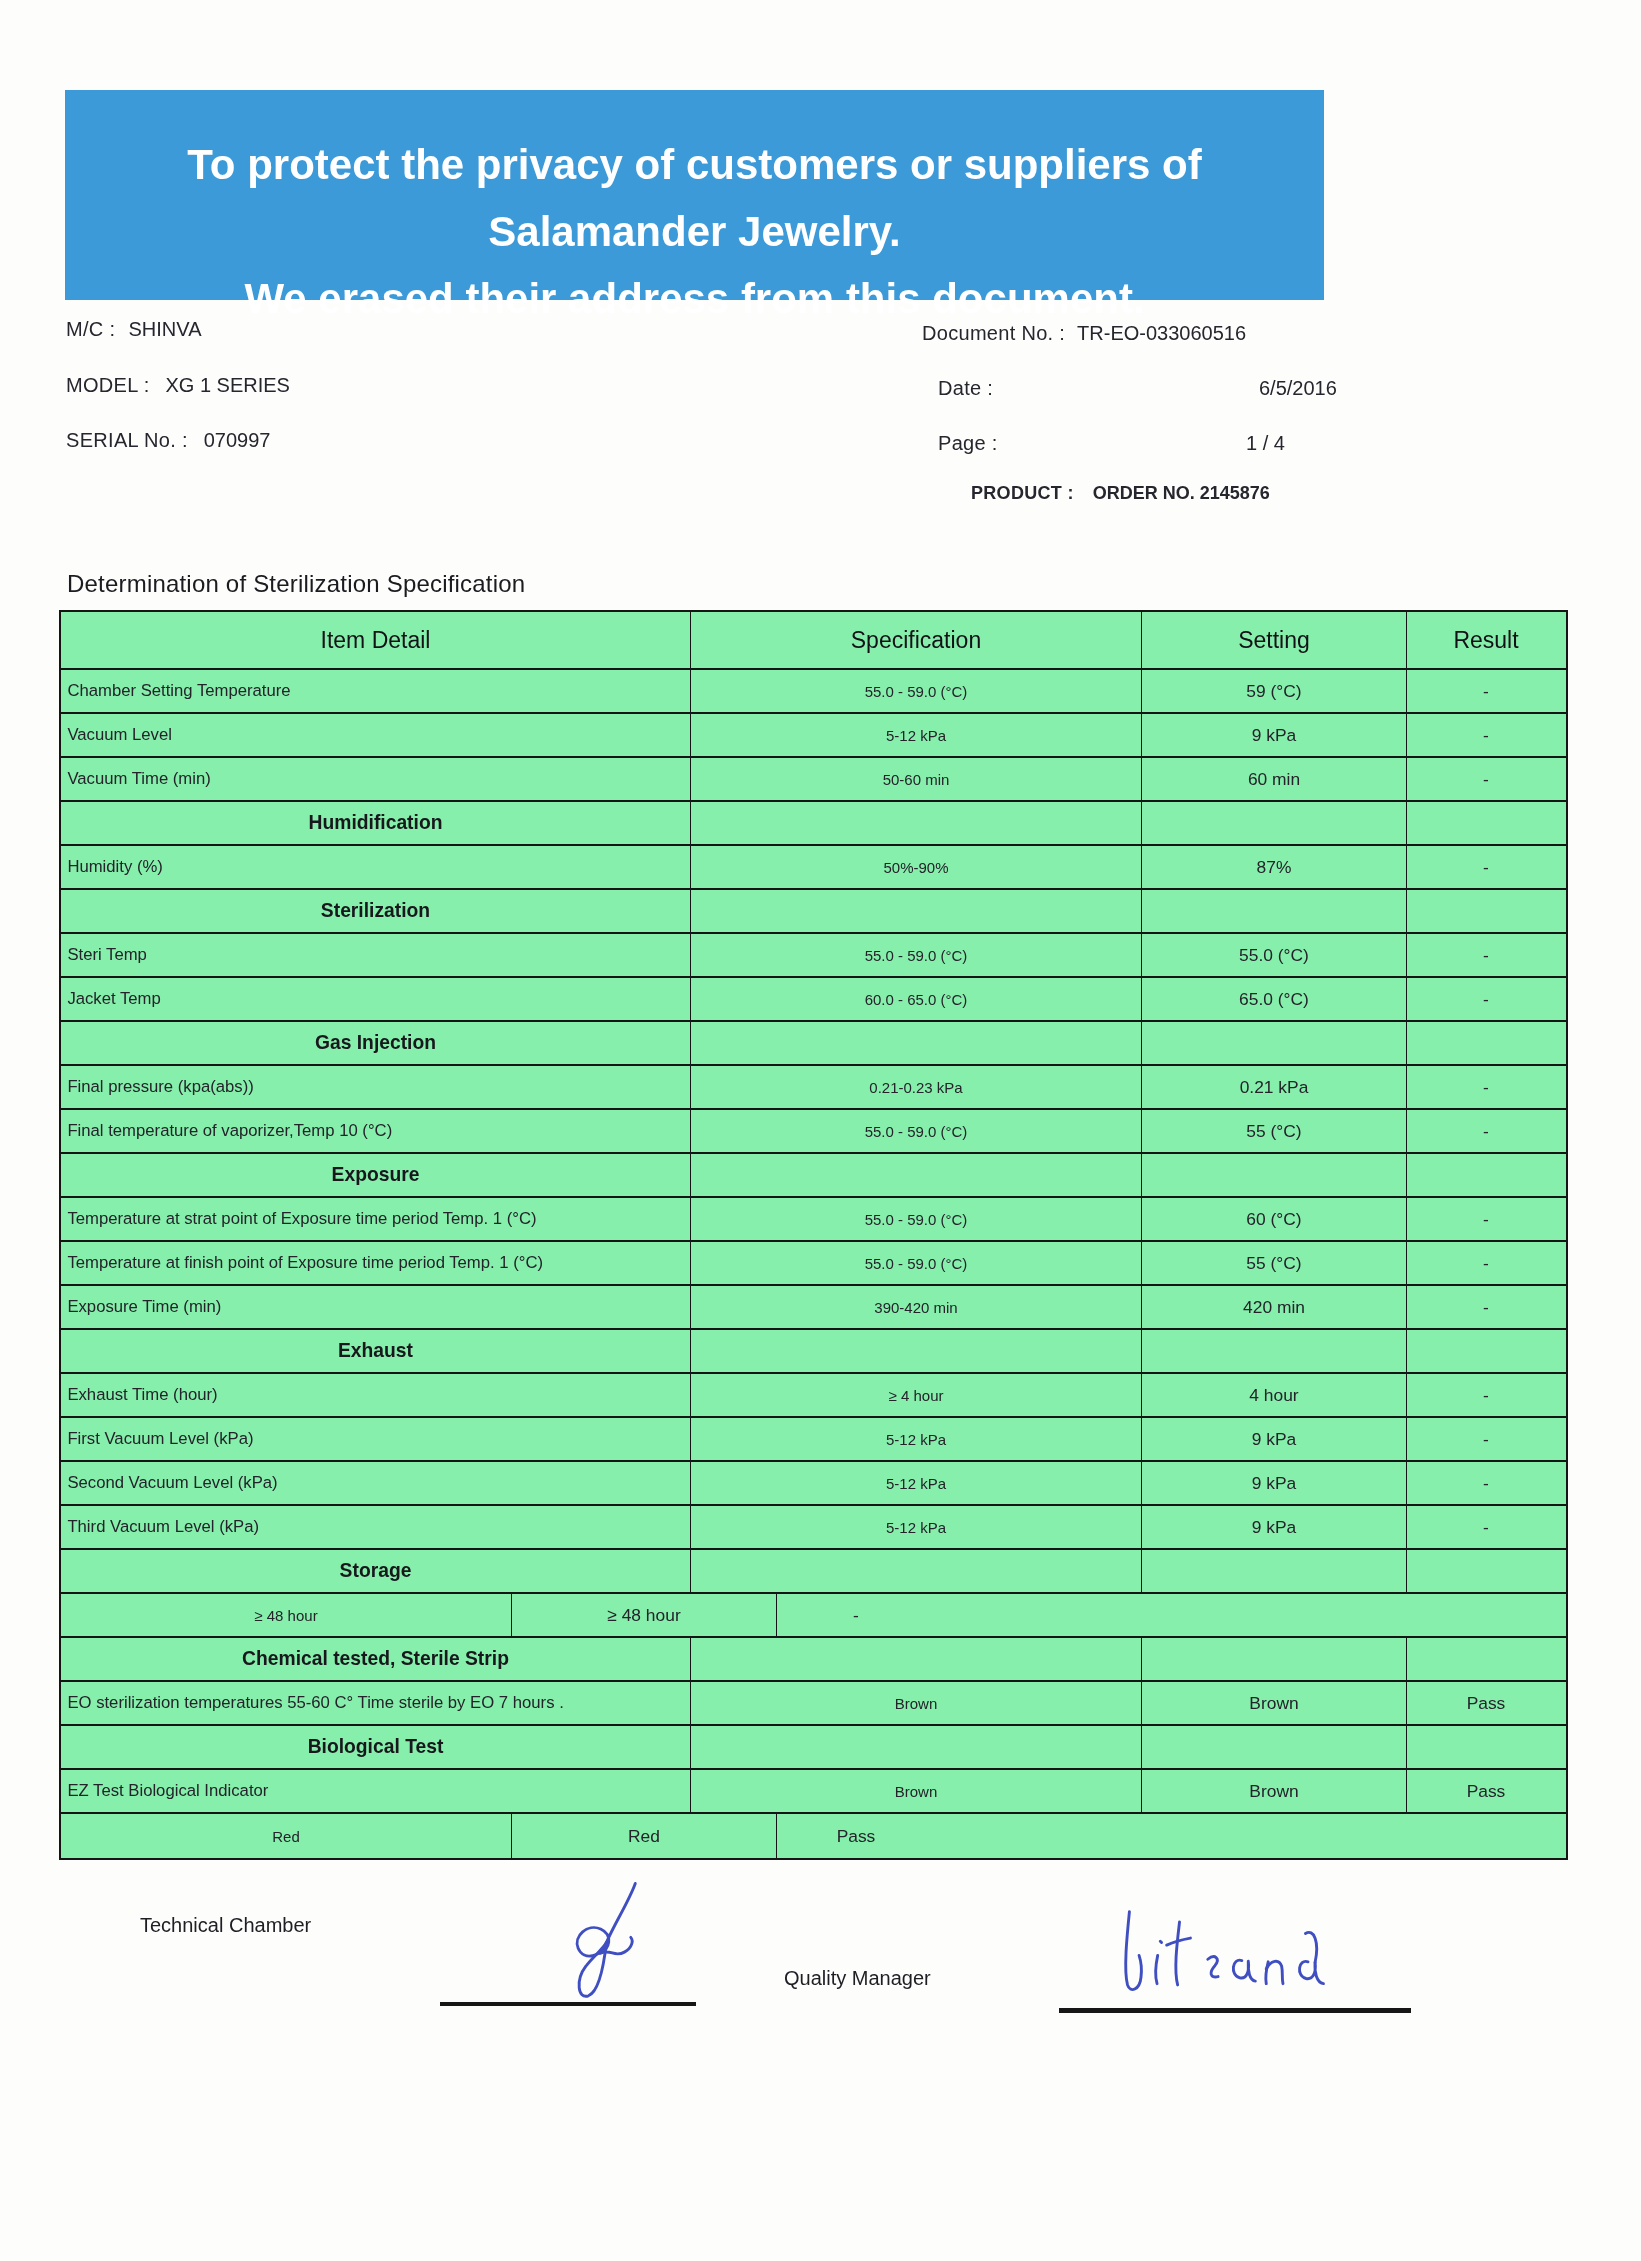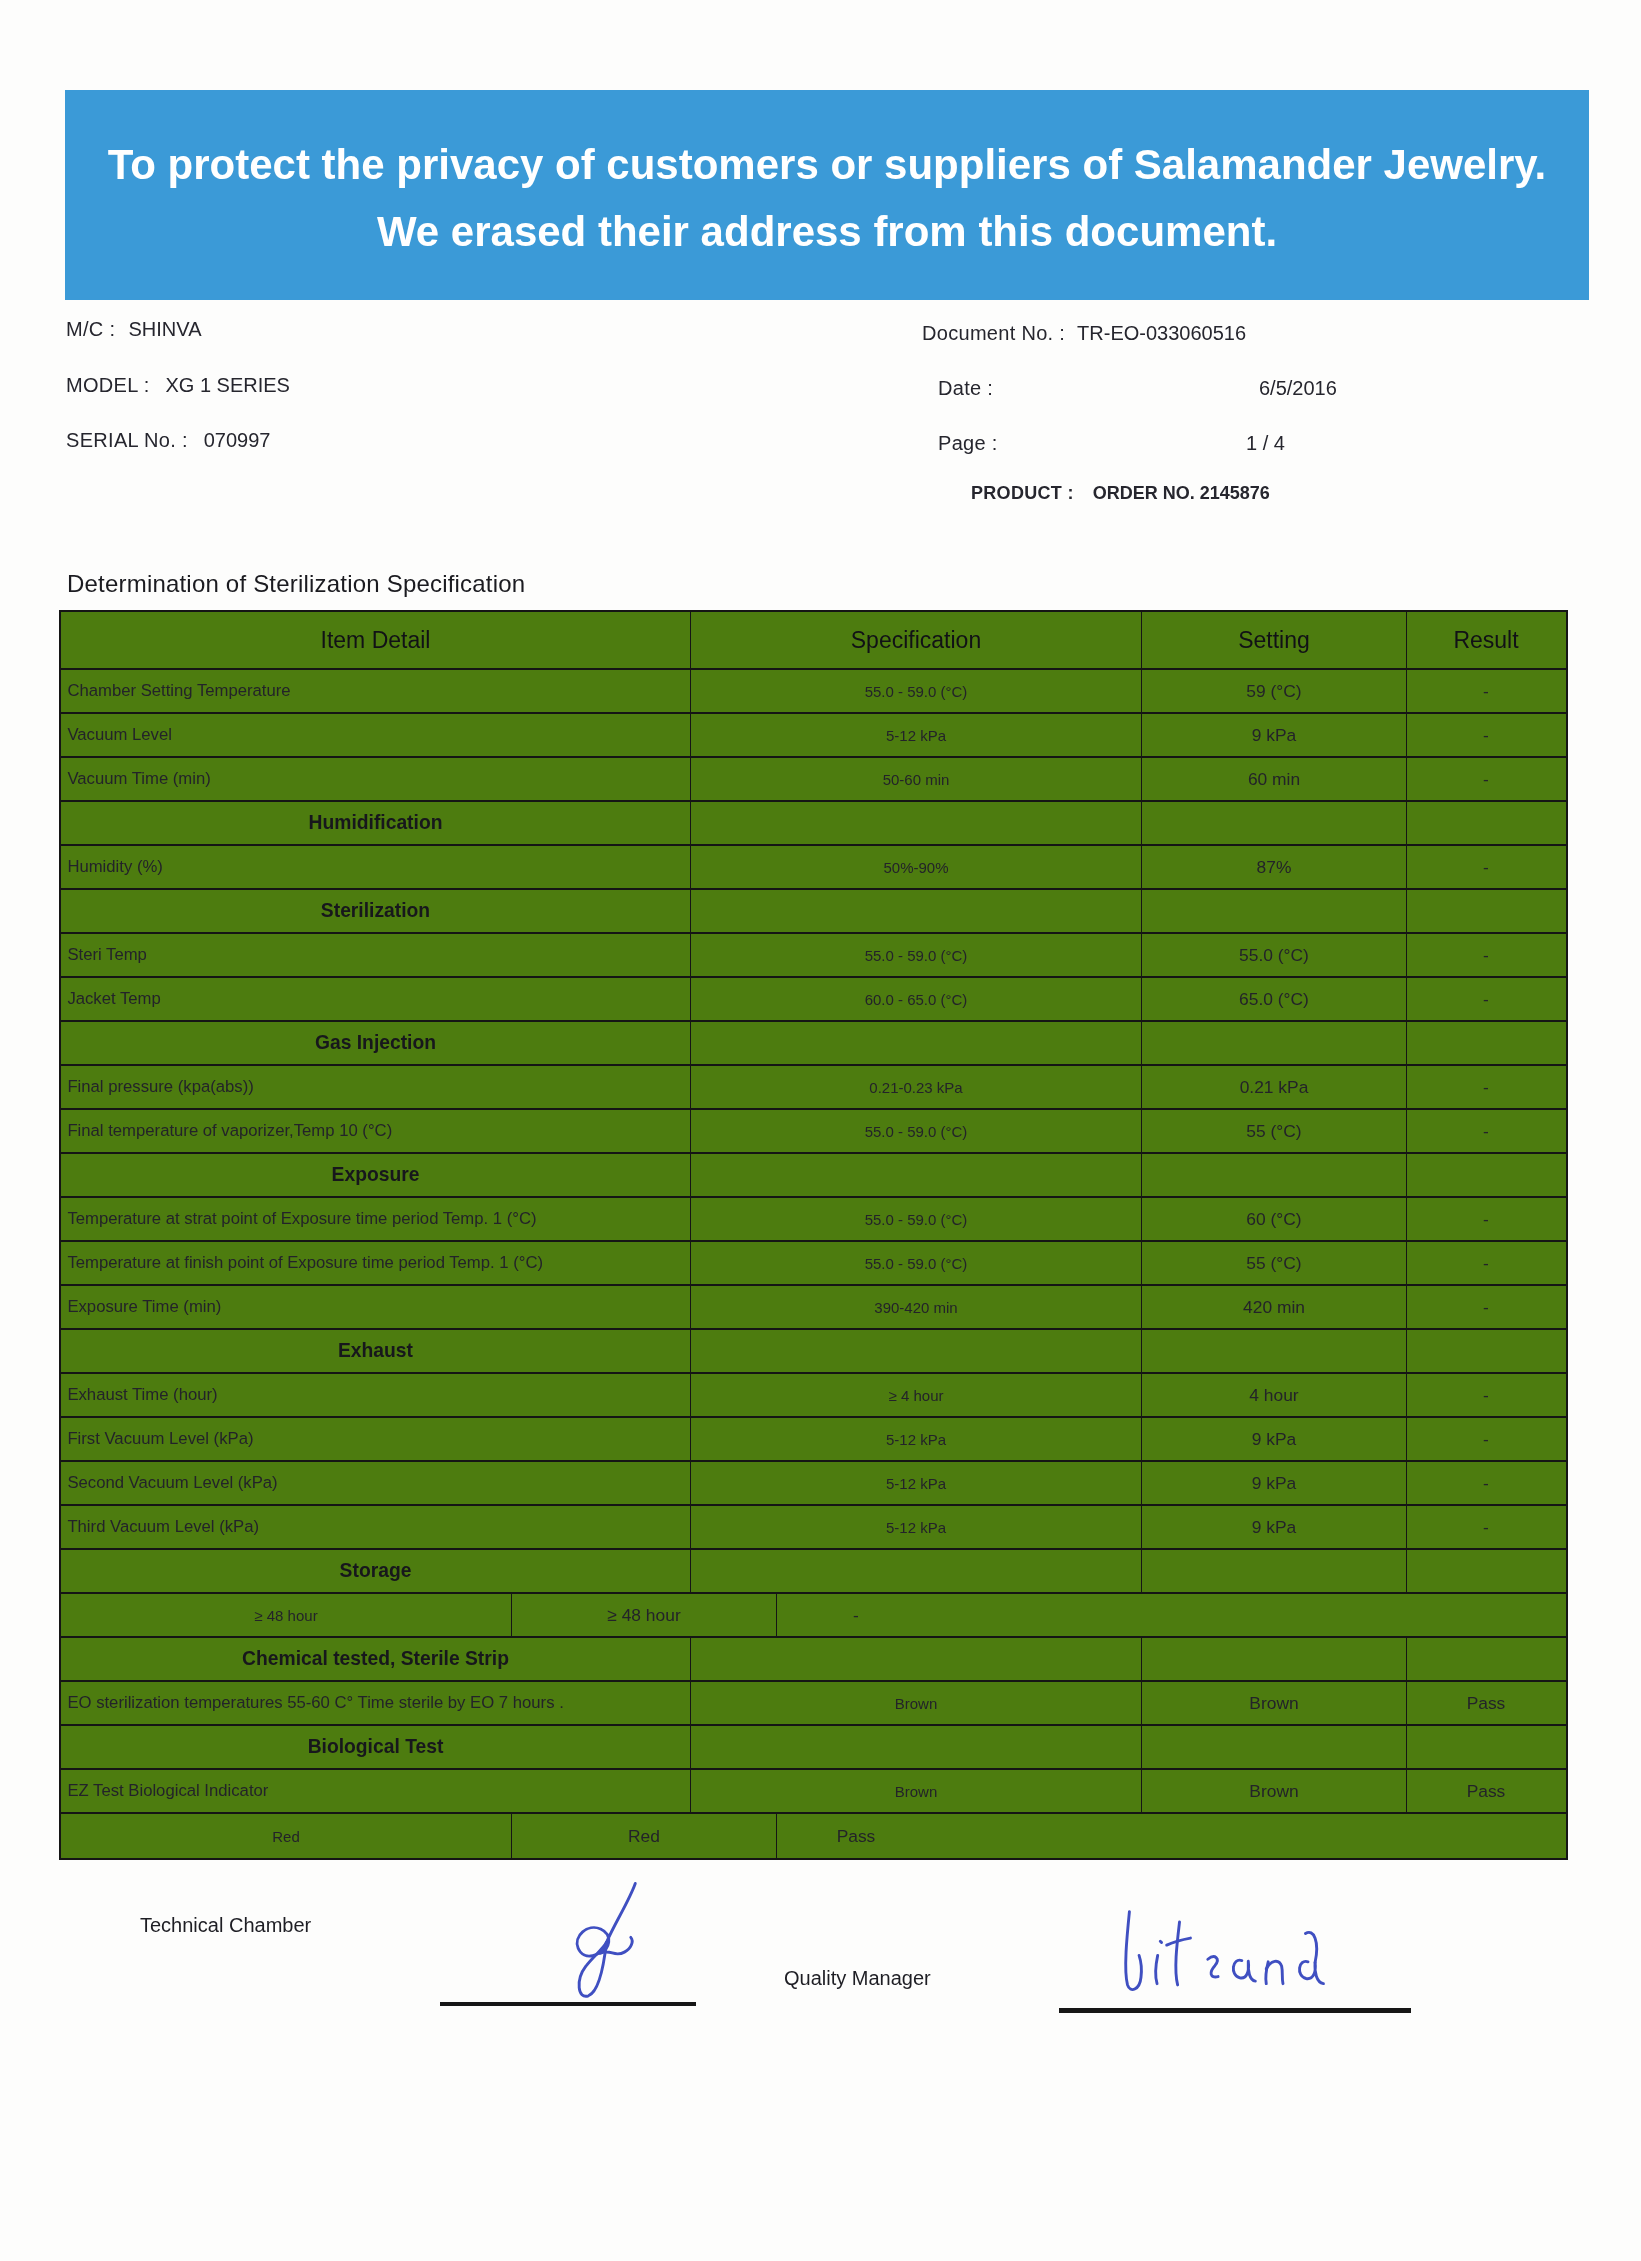--- a/index.html
+++ b/index.html
@@ -11,21 +11,21 @@
     background: #fdfdfc;
     font-family: "Liberation Sans", sans-serif;
     color: #232329;
     overflow: hidden;
     margin: 0 auto;
   }
   
   .banner {
     position: absolute;
     left: 65px; top: 90px;
-    width: 1524px; height: 210px;
+    width: 1259px; height: 210px;
     background: #3b9ad7;
     color: #ffffff;
     text-align: center;
     padding-top: 41px;
   }
   .banner .line {
     font-size: 42px;
     font-weight: bold;
     line-height: 67px;
     letter-spacing: 0px;
@@ -41,21 +41,21 @@
     font-size: 24px;
     color: #1b1b20;
     letter-spacing: 0.2px;
   }
   
   .spec-table {
     position: absolute;
     left: 59px; top: 610px;
     width: 1509px;
     border: 2.6px solid #151515;
-    background: #4d7c0f;
+    background: #86efac;
   }
   .t-row { display: flex; height: 44px; border-bottom: 2.6px solid #151515; }
   .t-row.header { height: 58px; }
   .t-row:last-child { border-bottom: none; }
   .cell { display: flex; align-items: center; overflow: hidden; }
   .c1 { width: 630px; border-right: 1.9px solid #151515; padding-left: 6.4px; font-size: 16.7px; }
   .c2 { width: 451px; border-right: 1.9px solid #151515; justify-content: center; font-size: 15px; }
   .c3 { width: 265px; border-right: 1.9px solid #151515; justify-content: center; font-size: 17.4px; }
   .c4 { width: 158px; justify-content: center; font-size: 17.4px; }
   .t-row.header .cell {

